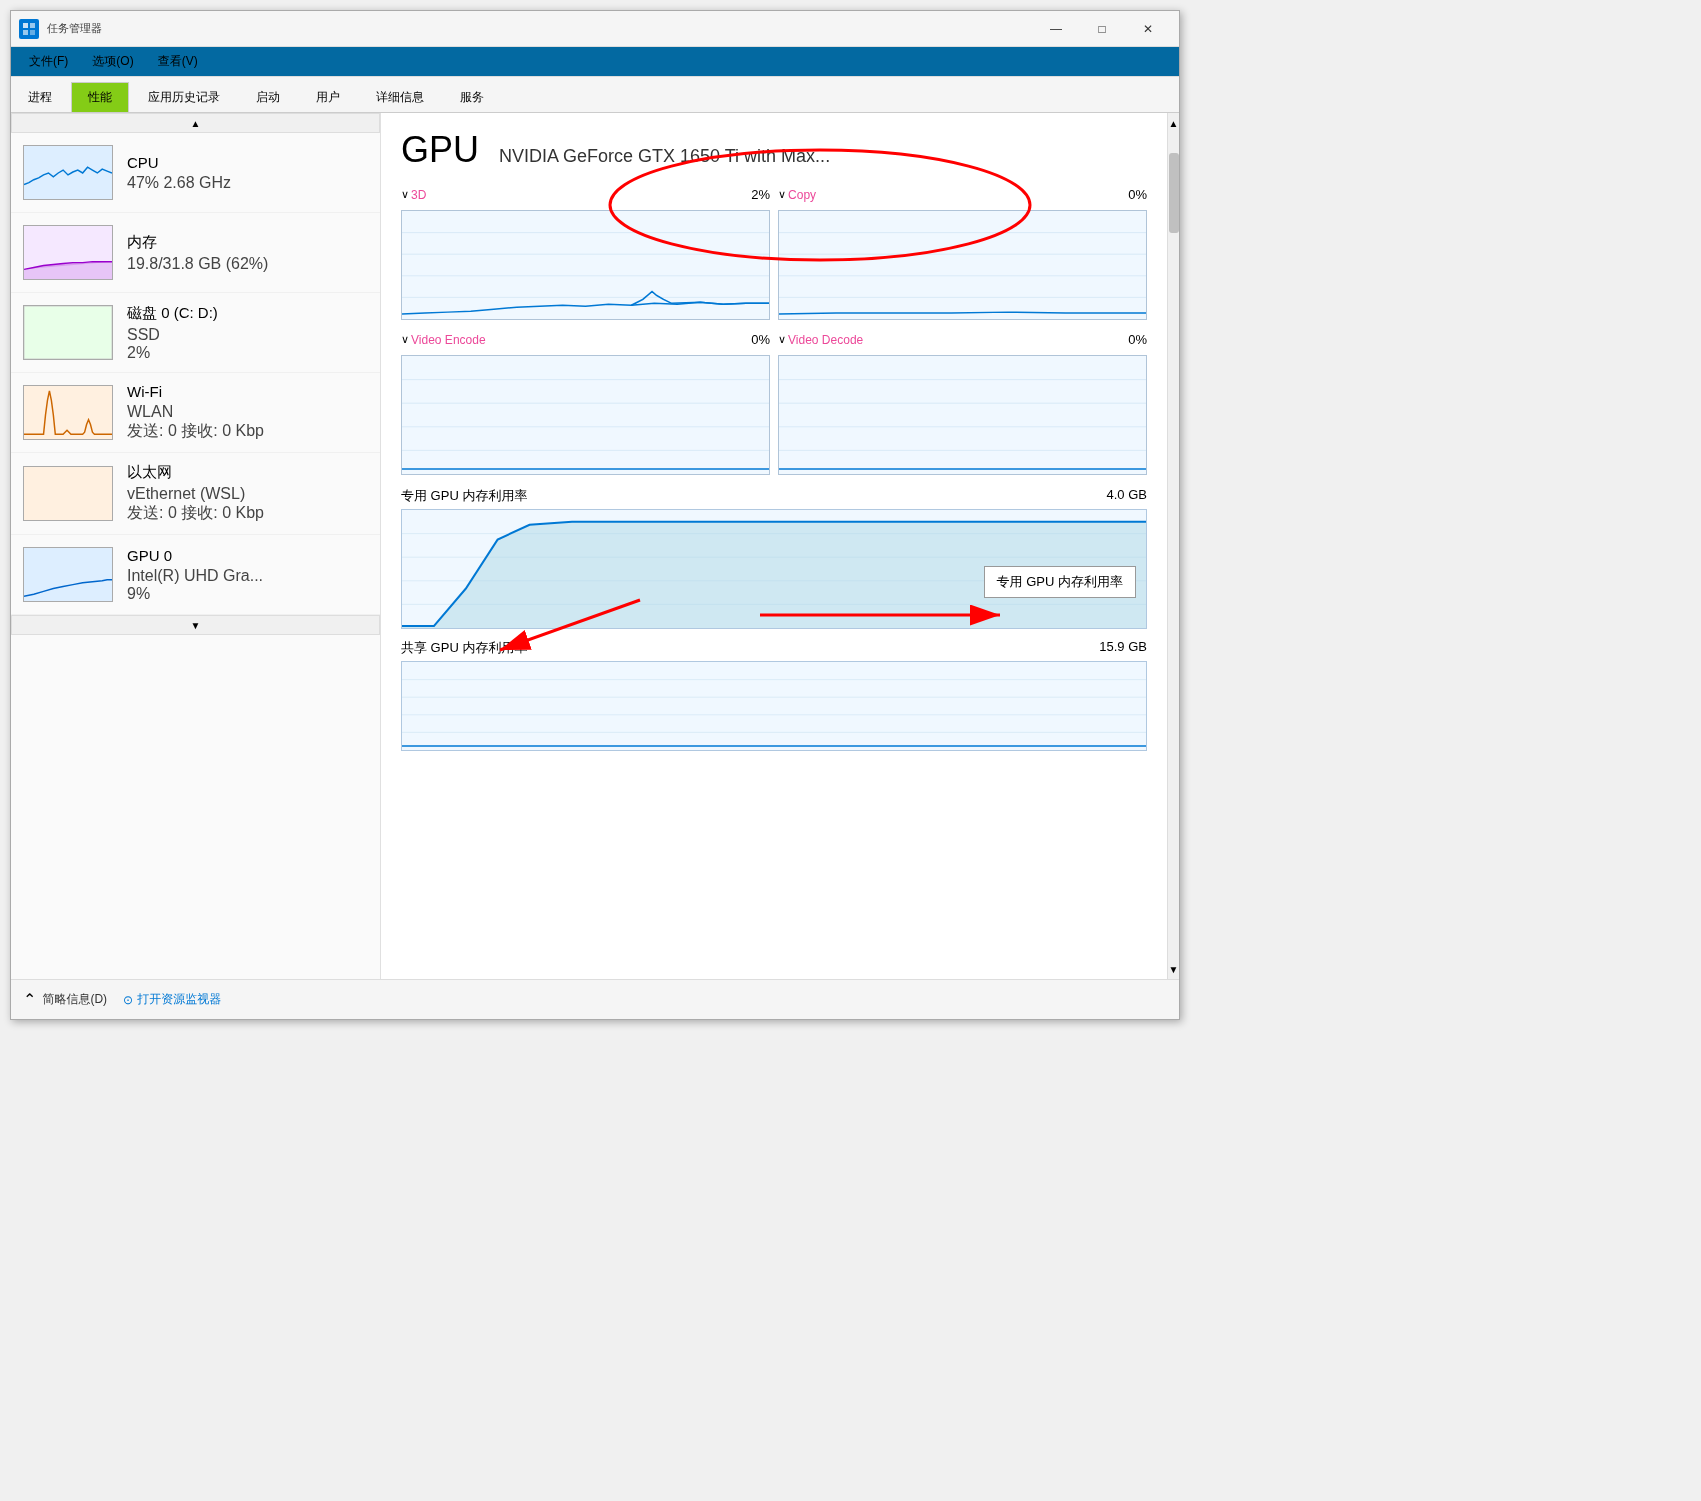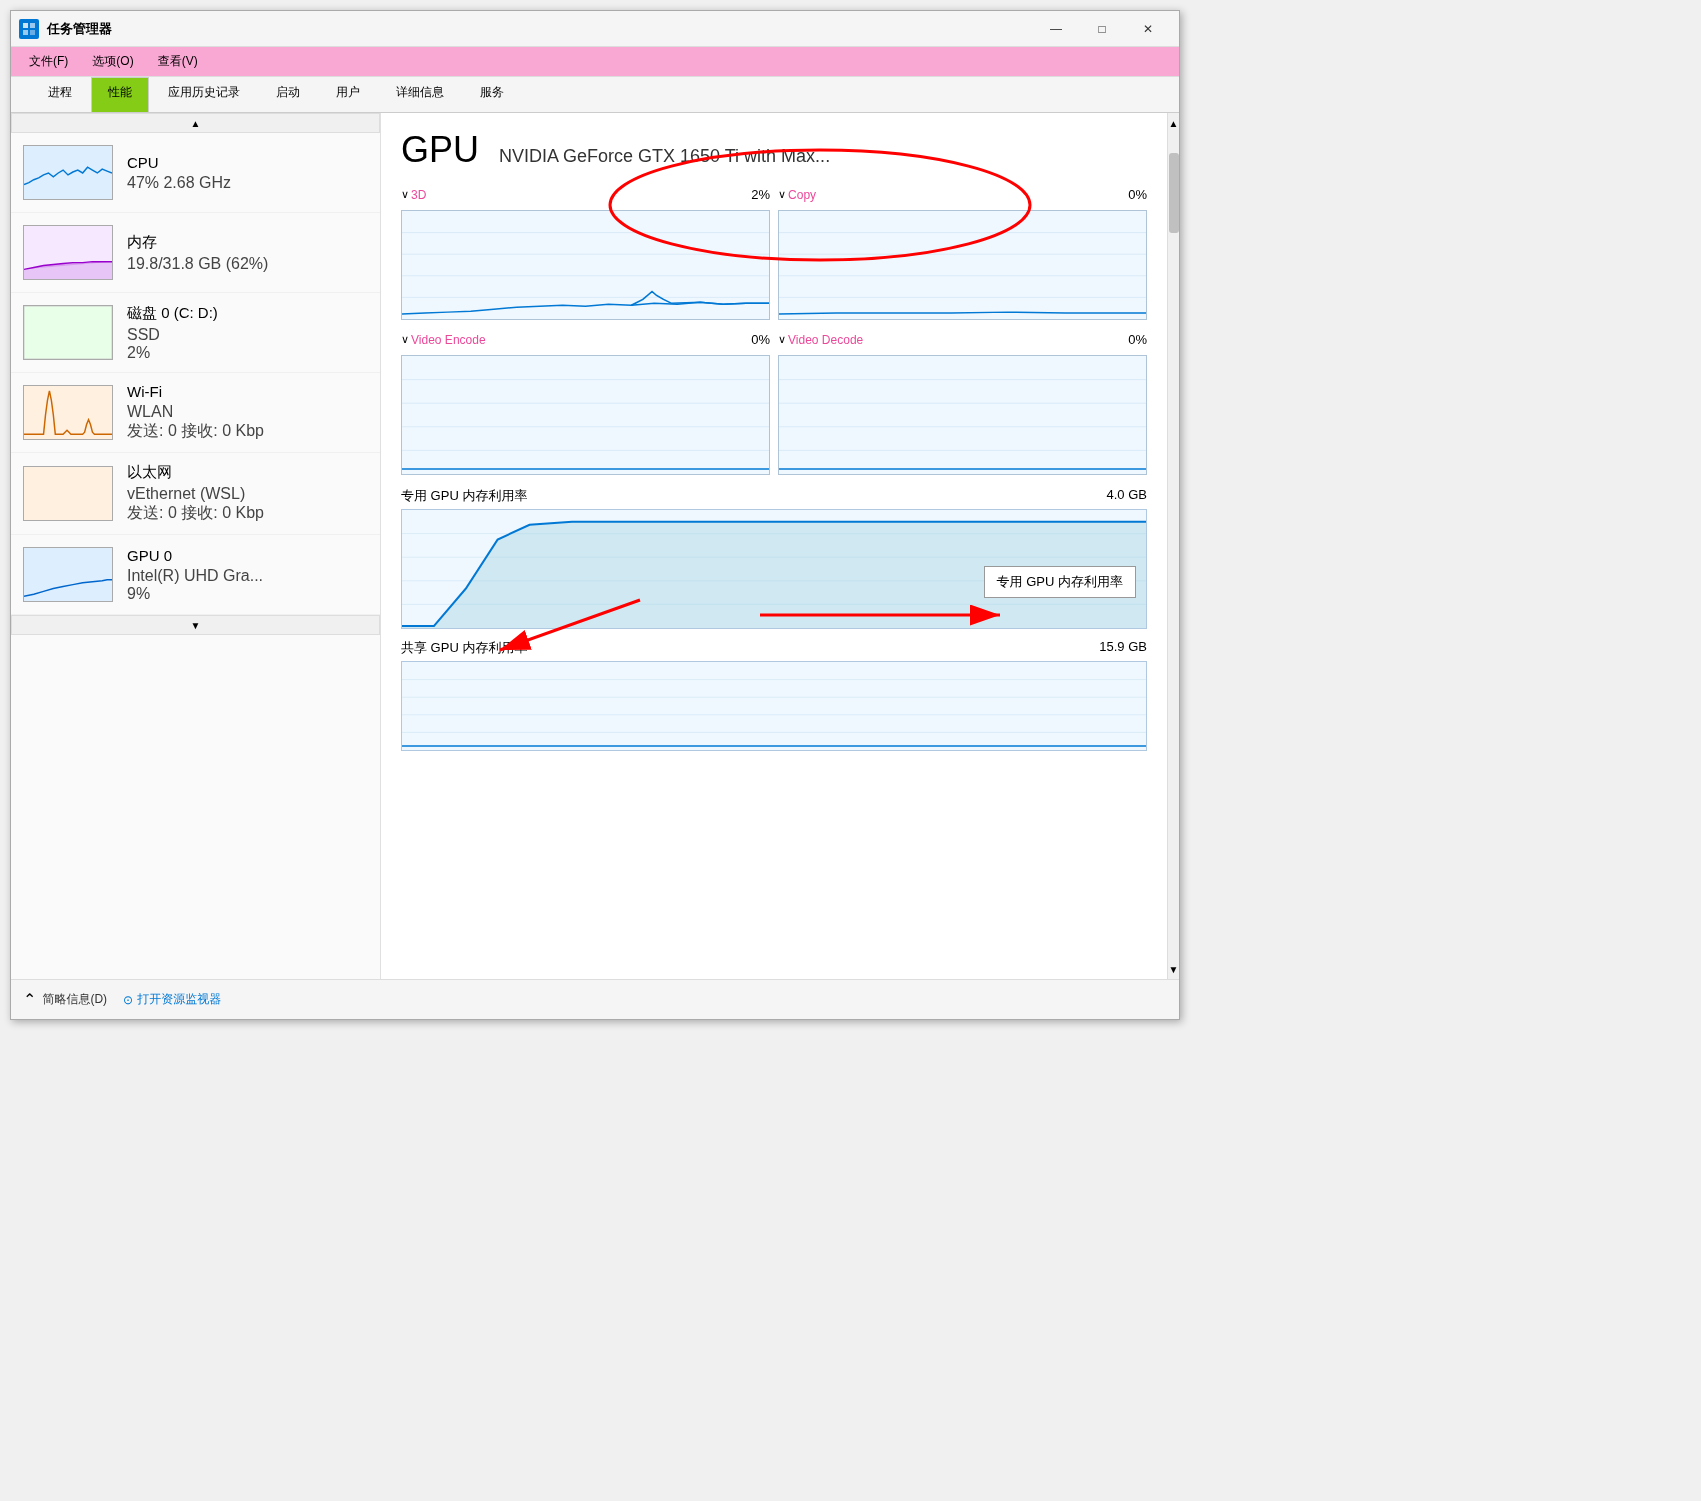--- a/index.html
+++ b/index.html
@@ -36,64 +36,64 @@
     .title-bar-icon {
       width: 20px;
       height: 20px;
       margin-right: 8px;
       background: #0078d4;
       border-radius: 2px;
       display: flex; align-items: center; justify-content: center;
       color: white; font-size: 11px;
     }
     .title-bar-text {
-      font-size: 13px;
-      color: #000000;
+      font-size: 11px;
+      color: #404040;
       flex: 1;
-      font-weight: bold;
     }
     .title-bar-buttons {
       display: flex;
       gap: 0;
     }
     .tb-btn {
       width: 46px;
       height: 36px;
       display: flex; align-items: center; justify-content: center;
       cursor: pointer;
       font-size: 12px;
       color: #333;
       background: transparent;
       border: none;
     }
 
     
     .menu-bar {
       height: 30px;
-      background: #f9a8d4;
+      background: #0369a1;
       border-bottom: 1px solid #ddd;
       display: flex;
       align-items: center;
       padding: 0 8px;
       gap: 4px;
     }
     .menu-item {
       padding: 4px 10px;
       font-size: 12px;
       cursor: pointer;
       border-radius: 2px;
     }
 
     
     .tab-bar {
       height: 36px;
       background: #f5f5f5;
       border-bottom: 1px solid #ccc;
       display: flex;
-      padding: 0 20px;
+      align-items: flex-end;
+      padding: 0 0;
     }
     .tab {
       padding: 6px 16px;
       font-size: 12px;
       cursor: pointer;
       border: 1px solid transparent;
       border-bottom: none;
       background: transparent;
       margin-right: 2px;
       position: relative;

